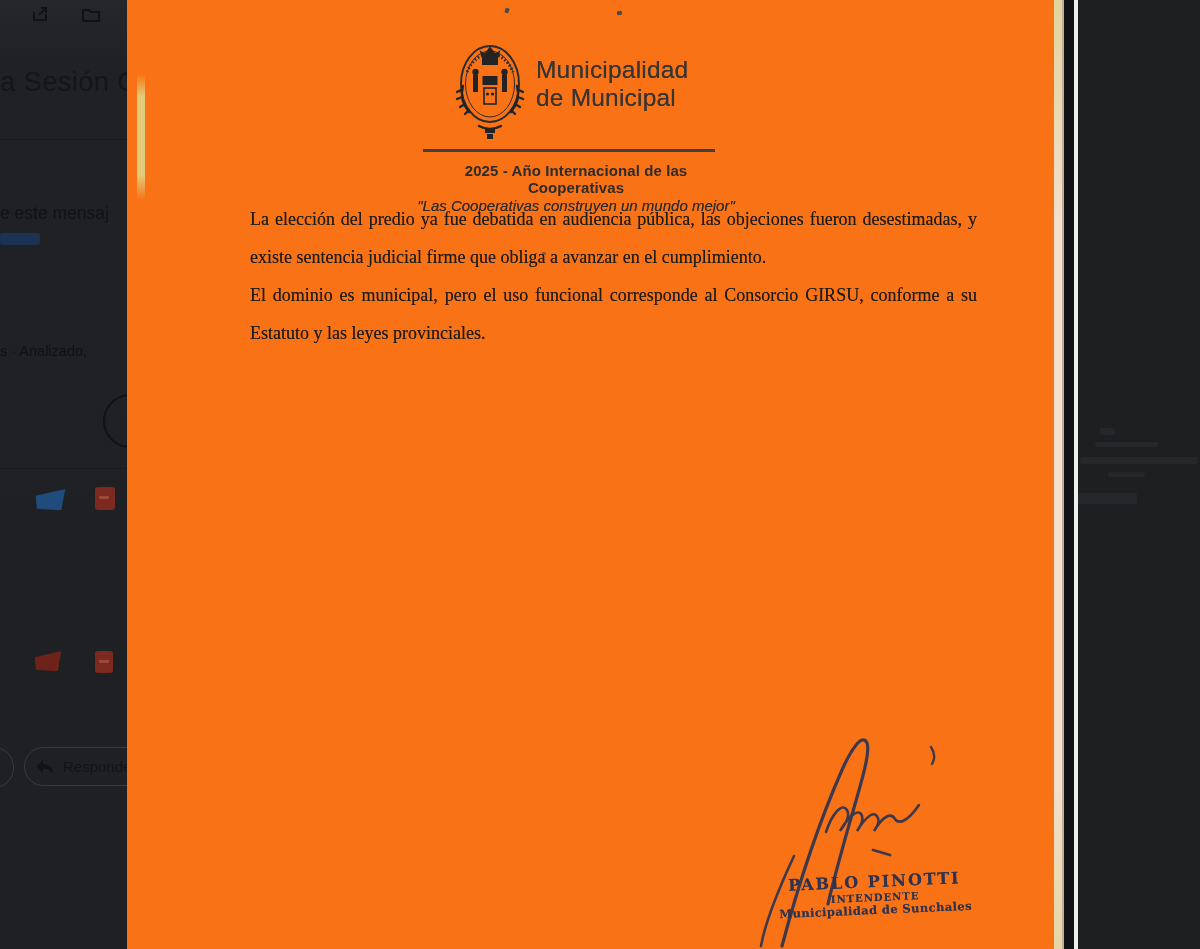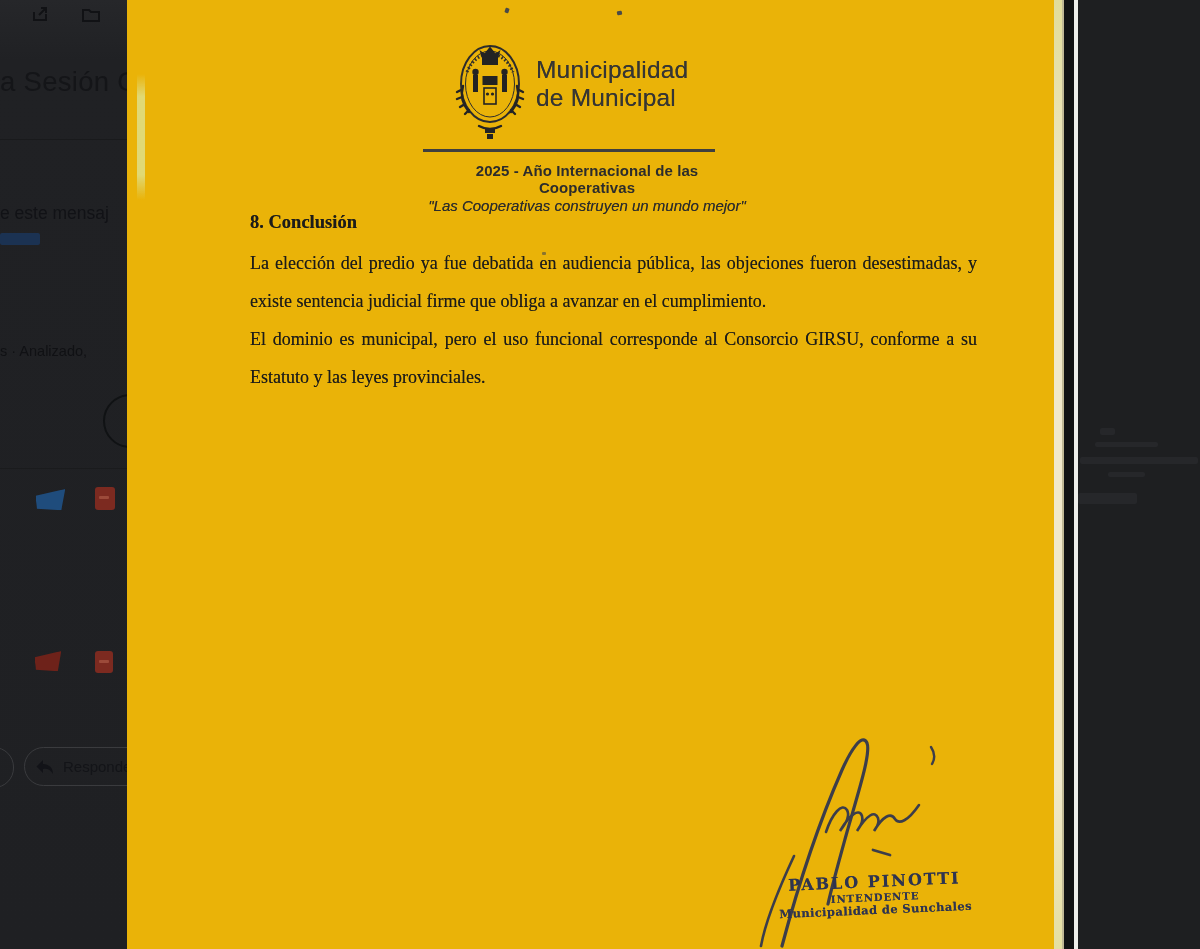--- a/index.html
+++ b/index.html
@@ -29,35 +29,35 @@
   .pdf-badge::after{content:"";position:absolute;left:4px;top:9px;width:10px;height:3px;
                     background:#9c4a3a;border-radius:1px;}
   .pill-edge{position:absolute;left:-26px;top:747px;width:38px;height:39px;border-radius:20px;
              border:1.5px solid #3a3b3e;}
   .reply-pill{position:absolute;left:24px;top:747px;width:132px;height:39px;border-radius:20px;
               border:1.5px solid #3a3b3e;display:flex;align-items:center;gap:9px;
               padding-left:10px;box-sizing:border-box;}
   .reply-label{font-size:15px;color:#131418;white-space:nowrap;}
 
   
-  .page{position:absolute;left:127px;top:0;width:937px;height:949px;background:#eab308;overflow:hidden;}
+  .page{position:absolute;left:127px;top:0;width:937px;height:949px;background:#f97316;overflow:hidden;}
   .edge-streak{position:absolute;left:10px;top:74px;width:8px;height:126px;filter:blur(.6px);
     background:linear-gradient(rgba(223,228,150,0),rgba(221,226,145,.8) 18%,rgba(221,226,145,.8) 80%,rgba(223,228,150,0));}
   .edge-right{position:absolute;right:0;top:0;width:8px;height:949px;border-right:2px solid #b9b9ae;
     background:linear-gradient(#e0e4b4,#f3f3ee 24%,#f3f3ee 82%,#e4e7bd);opacity:.85;}
   .speck{position:absolute;background:#4a4a48;border-radius:1px;}
   .speck.s1{left:378px;top:8px;width:4px;height:5px;transform:rotate(18deg);}
   .speck.s2{left:490px;top:11px;width:5px;height:4px;transform:rotate(-12deg);}
   .speck.s3{left:415px;top:252px;width:4px;height:3px;opacity:.6;}
 
   .crest{position:absolute;left:322px;top:34px;}
   .wordmark{position:absolute;left:409px;top:56px;font-size:24.5px;line-height:27.5px;
             color:#353535;letter-spacing:.2px;text-shadow:0 0 .6px rgba(40,40,40,.75);}
   .rule{position:absolute;left:296px;top:149px;width:292px;height:2.5px;background:#3f3f3f;}
-  .hdr{position:absolute;left:300px;top:162px;width:320px;text-align:center;color:#2c2c2c;}
+  .hdr{position:absolute;left:289px;top:162px;width:320px;text-align:center;color:#2c2c2c;}
   .hdr-year{font-size:15px;font-weight:700;letter-spacing:.1px;}
   .hdr-motto{font-size:15px;font-style:italic;margin-top:1px;text-shadow:0 0 .5px rgba(40,40,40,.7);}
 
   .doc-body{position:absolute;left:123px;top:200px;width:727px;
             font-family:"Liberation Serif",serif;font-size:18px;line-height:38px;
             color:#1c1c1a;text-align:justify;text-shadow:0 0 .5px rgba(25,25,25,.65);}
   .doc-body p{margin:0;}
   .doc-body .blk-h{font-weight:700;font-size:18.5px;margin:3px 0 3px 0;text-align:left;}
   .doc-body .gap-top{margin-top:22px;}
 
@@ -152,21 +152,20 @@
       <div>Municipalidad</div>
       <div>de Municipal</div>
     </div>
     <div class="rule"></div>
     <div class="hdr">
       <div class="hdr-year">2025 - Año Internacional de las Cooperativas</div>
       <div class="hdr-motto">"Las Cooperativas construyen un mundo mejor"</div>
     </div>
 
     <div class="doc-body">
-      <p class="blk-h">8. Conclusión</p>
       <p>La elección del predio ya fue debatida en audiencia pública, las objeciones fueron desestimadas, y existe sentencia judicial firme que obliga a avanzar en el cumplimiento.</p>
       <p>El dominio es municipal, pero el uso funcional corresponde al Consorcio GIRSU, conforme a su Estatuto y las leyes provinciales.</p>
     </div>
 
     <svg class="sig-svg" width="250" height="221" viewBox="0 0 250 221">
       <g fill="none" stroke="#2e3450" stroke-width="3.2" stroke-linecap="round" opacity=".92">
         <path d="M42 218 C58 158 80 92 102 42 C110 24 122 4 127 15 C131 25 119 62 107 104 C99 133 92 158 88 176"></path>
         <path d="M86 104 C92 86 102 74 107 82 C111 89 104 98 100 103 C110 86 119 80 122 88 C124 94 119 100 117 103 C127 87 135 82 138 90 C140 96 136 100 134 103 C143 88 151 84 155 91 C159 97 168 93 179 77" stroke-width="2.6"></path>
         <path d="M54 128 C40 158 26 190 21 218" stroke-width="2.6"></path>
         <path d="M133 122 L150 127" stroke-width="2.8"></path>

